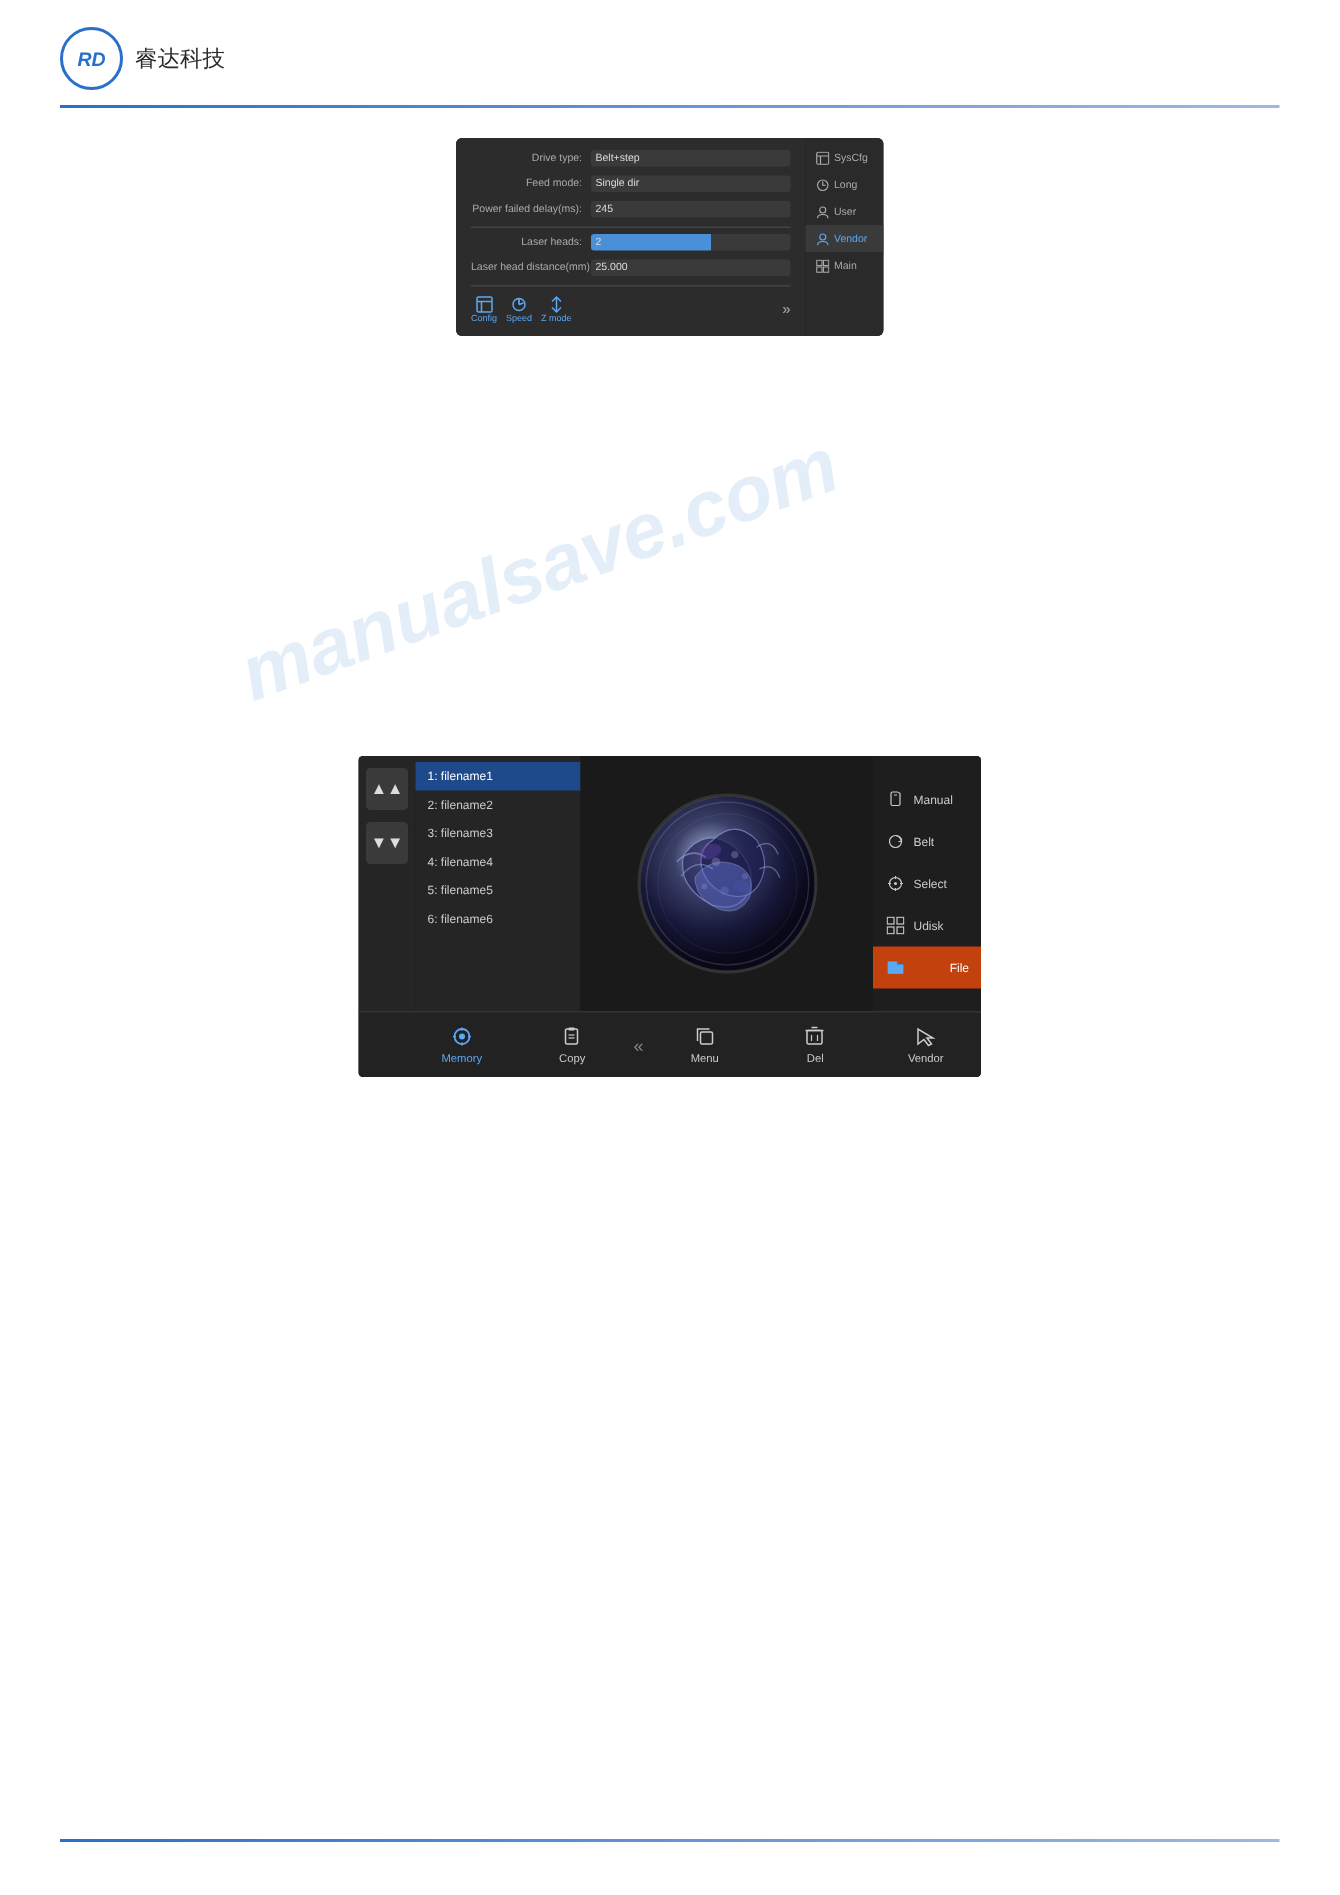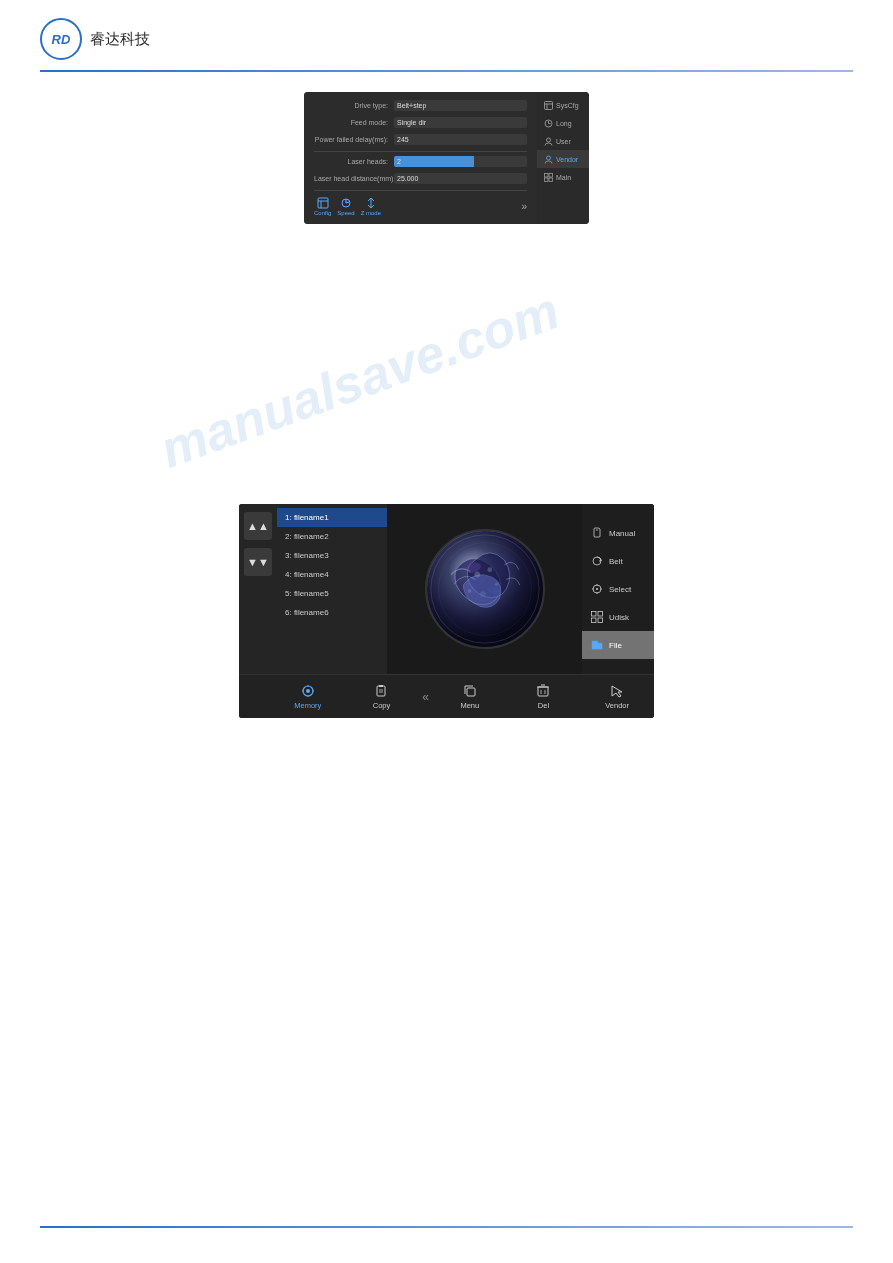--- a/index.html
+++ b/index.html
@@ -270,22 +270,23 @@
     .nav-item {
       display: flex;
       align-items: center;
       padding: 7px 8px;
       font-size: 8px;
       color: #ccc;
       cursor: pointer;
       gap: 5px;
     }
     .nav-item.active {
-      background: #737373;
+      background: #c2410c;
       color: #fff;
+      justify-content: space-between;
     }
     .nav-icon {
       width: 14px;
       height: 14px;
       display: flex;
       align-items: center;
       justify-content: center;
       font-size: 10px;
     }
 

